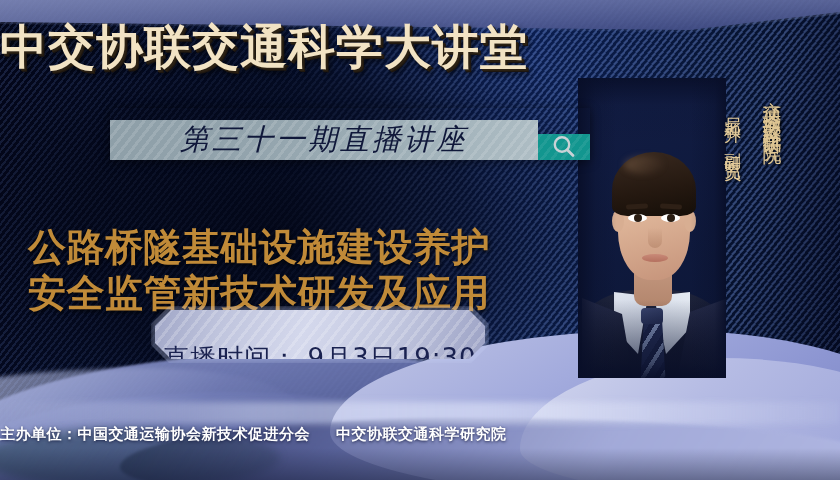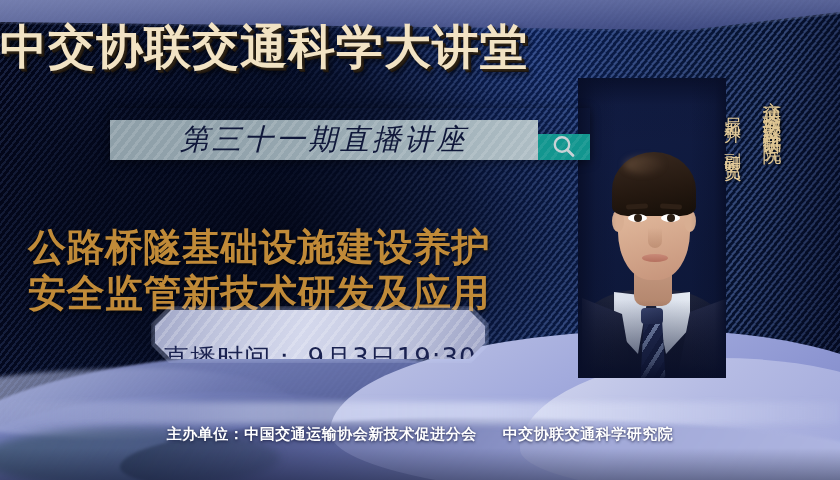--- a/index.html
+++ b/index.html
@@ -406,21 +406,21 @@
     left: 760px; top: 86px;
     font-size: 19px;
     letter-spacing: 4px;
     color: #dfc694;
   }
 
   
   .footer {
     position: absolute;
     left: 0; top: 425px; width: 840px;
-    text-align: center;
+    text-align: left;
     font-size: 15px;
     font-weight: 700;
     letter-spacing: 0.5px;
     color: #ffffff;
     font-family: Liberation Mono, monospace;
     text-shadow: 0 1px 3px rgba(20,25,60,0.85);
     white-space: nowrap;
   }
   .footer .gap { display: inline-block; width: 26px; }
 </style>

